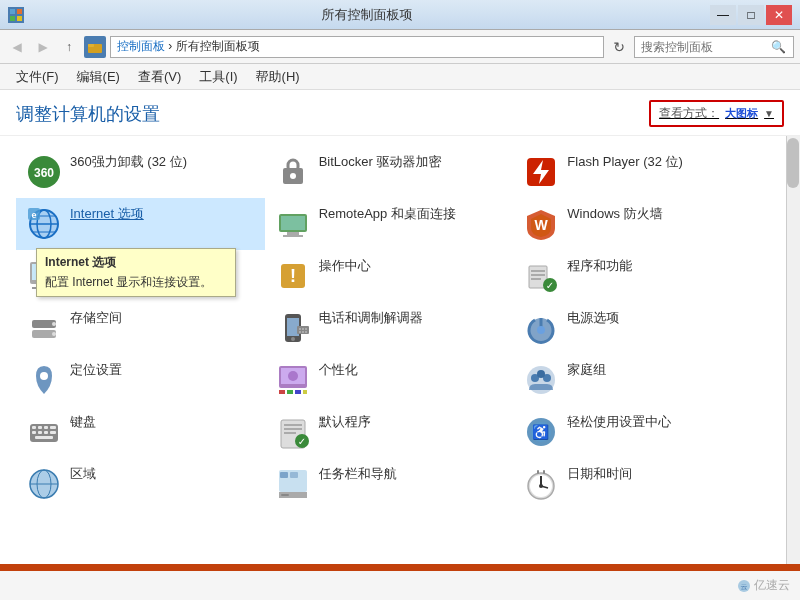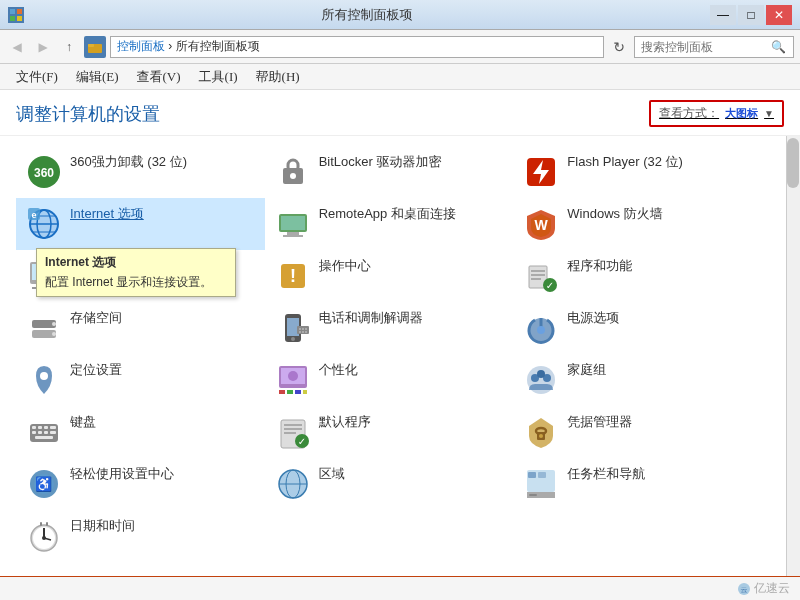--- a/index.html
+++ b/index.html
@@ -59,21 +59,20 @@
 
     
     .menu-bar {
       background: #f5f5f5;
       height: 26px;
       display: flex;
       align-items: center;
       padding: 0 8px;
       gap: 2px;
       border-bottom: 1px solid #ddd;
-      font-family: Liberation Serif, serif;
     }
     .menu-item {
       padding: 2px 8px; cursor: pointer; font-size: 13px; color: #333;
       border-radius: 3px;
     }
 
     
     .main-window {
       background: white;
       height: calc(600px - 30px - 34px - 26px);
@@ -138,23 +137,23 @@
       padding: 5px 8px;
       font-size: 12px;
       color: #333;
       z-index: 100;
       white-space: nowrap;
       box-shadow: 2px 2px 4px rgba(0,0,0,0.2);
     }
 
     
     .status-bar {
-      height: 24px;
+      height: 36px;
       background: #f5f5f5;
-      border-top: 1px solid #c2410c;
+      border-top: 7px solid #c2410c;
       display: flex;
       align-items: center;
       justify-content: flex-end;
       padding: 0 10px;
       font-size: 11px;
       color: #555;
     }
 
     .watermark { font-size: 12px; color: #aaa; }
   </style>
@@ -446,31 +445,20 @@
               <rect x="9" y="10" width="18" height="2" fill="#aaa"></rect>
               <rect x="9" y="14" width="18" height="2" fill="#aaa"></rect>
               <rect x="9" y="18" width="12" height="2" fill="#aaa"></rect>
               <circle cx="27" cy="27" r="7" fill="#3a8a3a"></circle>
               <text x="27" y="31" text-anchor="middle" fill="white" font-size="10">✓</text>
             </svg>
           </div>
           <span class="item-label">默认程序</span>
         </div>
 
-        <div class="item">
-          <div class="item-icon">
-            <svg width="36" height="36" viewBox="0 0 36 36">
-              <path d="M18 4 L30 12 L30 22 Q30 30 18 34 Q6 30 6 22 L6 12 Z" fill="#c8a040" opacity="0.8"></path>
-              <rect x="14" y="18" width="8" height="8" rx="1" fill="#8a6020"></rect>
-              <rect x="13" y="14" width="10" height="6" rx="5" fill="none" stroke="#8a6020" stroke-width="2.5"></rect>
-              <circle cx="18" cy="22" r="2" fill="#c8a040"></circle>
-            </svg>
-          </div>
-          <span class="item-label">凭据管理器</span>
-        </div>
 
         <div class="item">
           <div class="item-icon">
             <svg width="36" height="36" viewBox="0 0 36 36">
               <circle cx="18" cy="18" r="14" fill="#3a7cb0" opacity="0.8"></circle>
               <circle cx="18" cy="18" r="10" fill="#5a9cd0" opacity="0.6"></circle>
               <text x="18" y="23" text-anchor="middle" fill="white" font-size="14">♿</text>
             </svg>
           </div>
           <span class="item-label">轻松使用设置中心</span>

